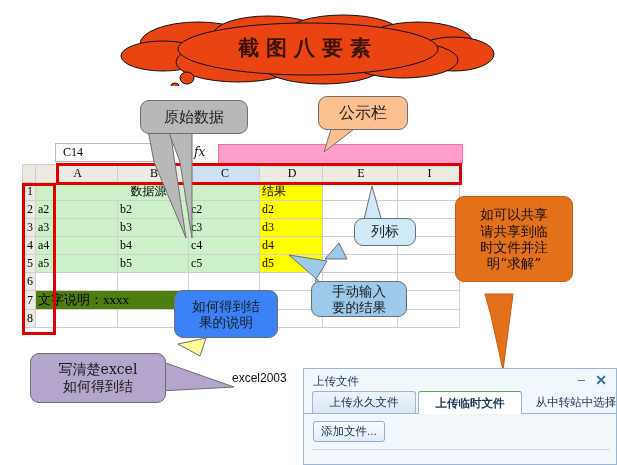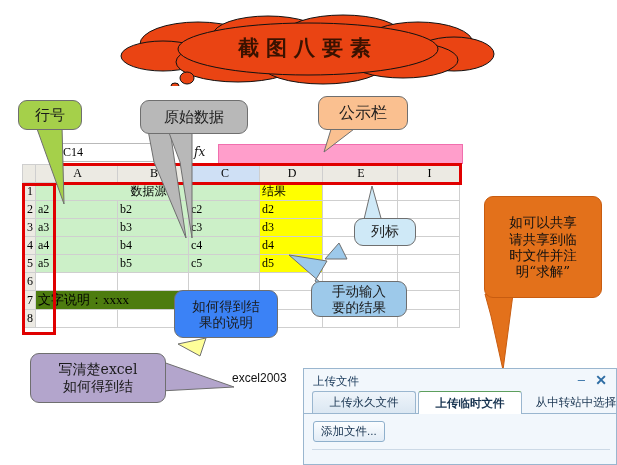--- a/index.html
+++ b/index.html
@@ -250,26 +250,20 @@
         </tr>
       </tbody>
         </table>
     </div>
   </div>
 
   <div class="redbox" style="left:56px;top:163px;width:406px;height:22px;"></div>
 
   <div class="redbox" style="left:22px;top:183px;width:34px;height:152px;"></div>
 
-  <div class="callout" style="left:18px;top:100px;width:64px;height:30px;">
-    <svg class="tail" width="90" height="110">
-      <polygon points="18,26 44,26 46,104 28,54" fill="#a5d04a" stroke="#6f6f6f" stroke-width="1"></polygon>
-    </svg>
-    <div class="bubble" style="height:30px;background:#a5d04a;font-size:15px;">行号</div>
-  </div>
 
   <div class="callout" style="left:140px;top:100px;width:108px;height:34px;">
     <svg class="tail" width="140" height="140">
       <polygon points="8,30 30,30 46,138 14,62" fill="#b8b8b8" stroke="#6f6f6f" stroke-width="1"></polygon>
       <polygon points="28,30 52,30 52,138 40,62" fill="#b8b8b8" stroke="#6f6f6f" stroke-width="1"></polygon>
     </svg>
     <div class="bubble" style="height:34px;background:#b8b8b8;font-size:15px;">原始数据</div>
   </div>
 
   <div class="callout" style="left:318px;top:96px;width:90px;height:34px;">
@@ -304,21 +298,21 @@
     <div class="bubble" style="height:36px;background:#9dc9ea;font-size:13.5px;flex-direction:column;">
       <span>手动输入</span>
       <span>要的结果</span>
     </div>
   </div>
 
   <div class="callout" style="left:455px;top:196px;width:118px;height:102px;">
     <svg class="tail" width="140" height="110" style="top:96px">
       <polygon points="30,2 58,2 48,78 36,24" fill="#e3711b" stroke="#c85c10" stroke-width="1"></polygon>
     </svg>
-    <div class="bubble" style="height:102px;background:#e3711b;border-color:#c85c10;font-size:13.5px;flex-direction:column;color:#111;margin-left:29px;">
+    <div class="bubble" style="height:86px;background:#e3711b;border-color:#c85c10;font-size:13.5px;flex-direction:column;color:#111;">
       <span>如可以共享</span>
       <span>请共享到临</span>
       <span>时文件并注</span>
       <span>明“求解”</span>
     </div>
   </div>
 
   <div class="callout" style="left:30px;top:353px;width:136px;height:50px;">
     <svg class="tail" width="110" height="60" style="left:130px;top:6px">
       <polygon points="0,2 0,32 74,28" fill="#b3a5cc" stroke="#6f6f6f" stroke-width="1"></polygon>

